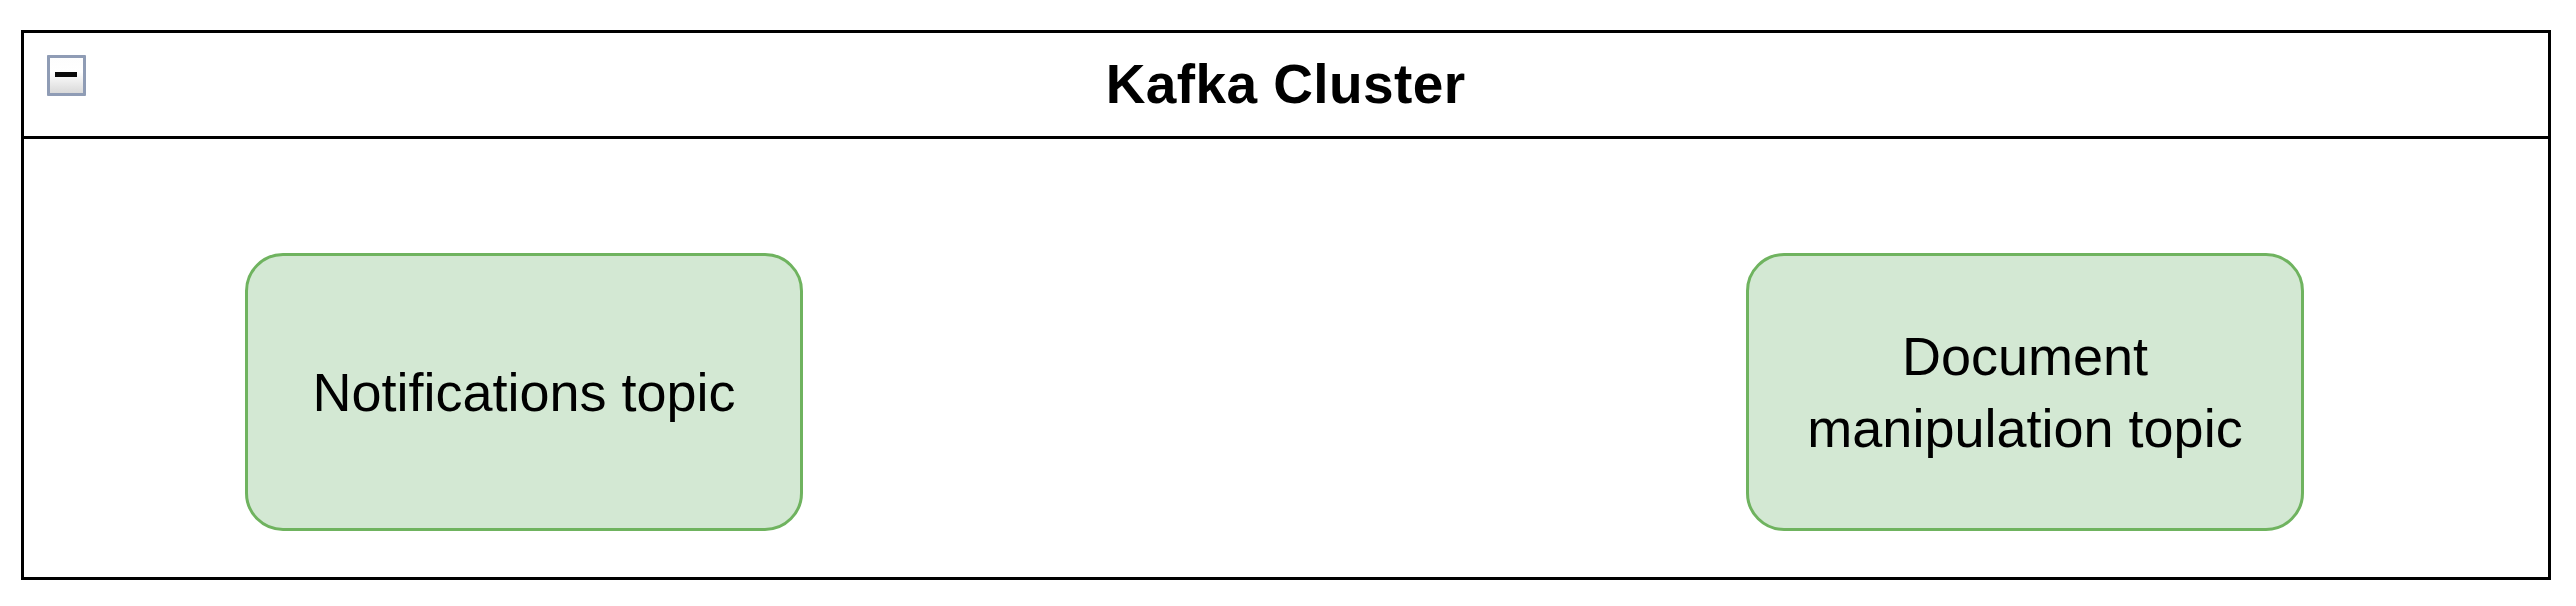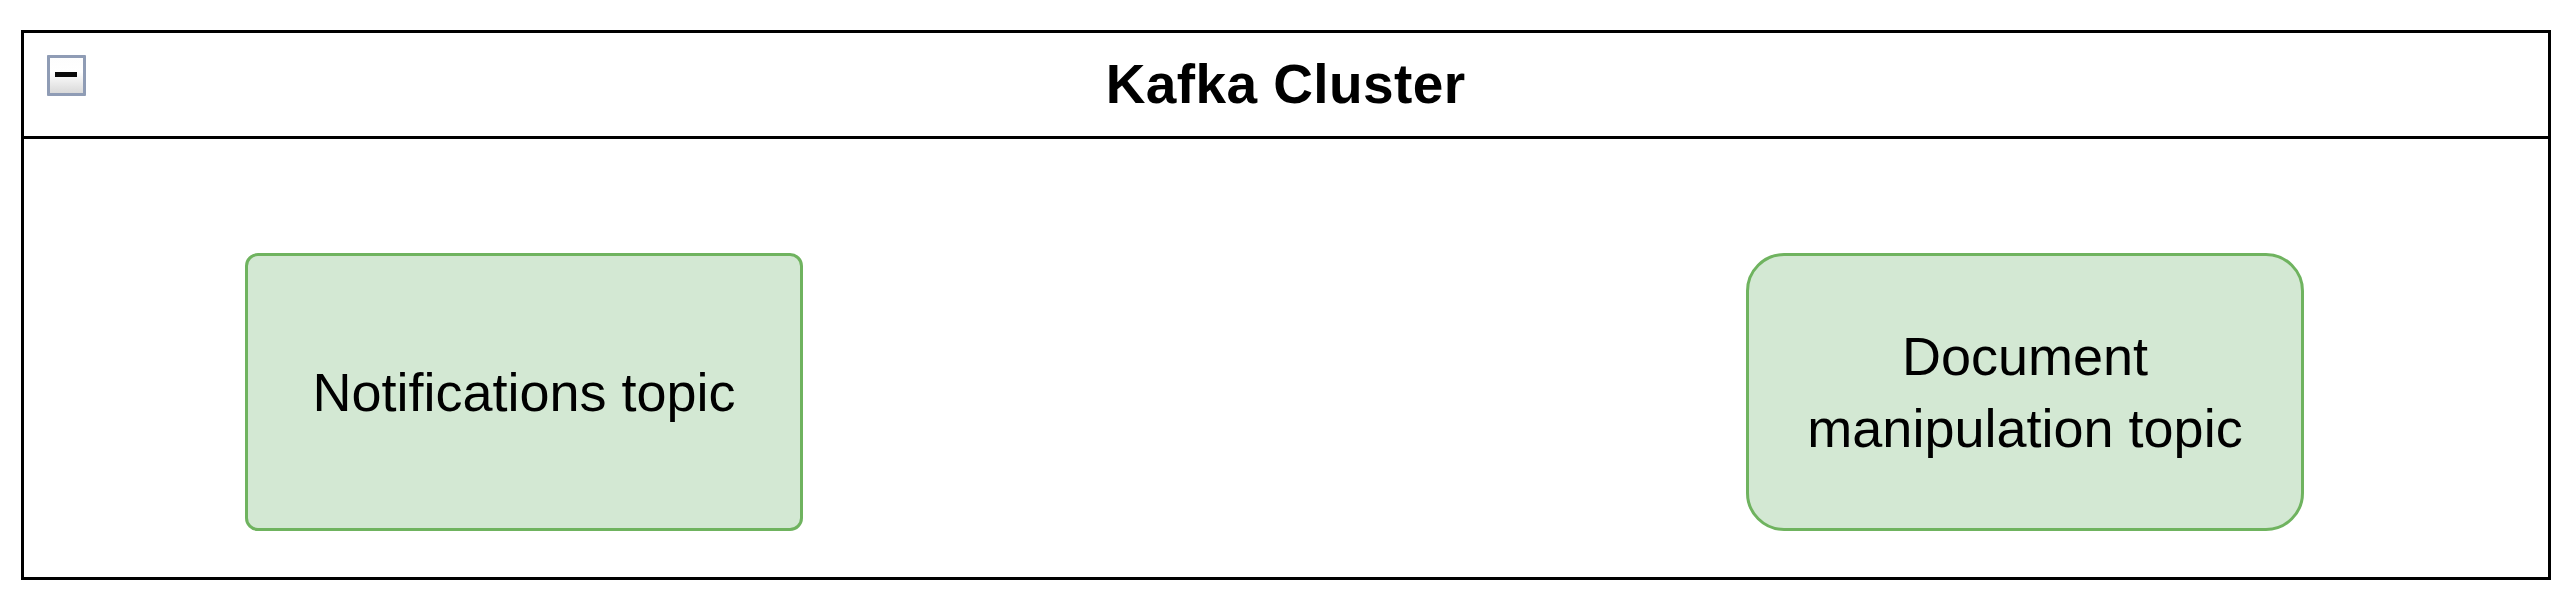--- a/index.html
+++ b/index.html
@@ -84,21 +84,21 @@
     justify-content: center;
     cursor: pointer;
   }
   .topic-label {
     font-size: 54px;
     line-height: 72px;
     color: #000000;
     text-align: center;
     padding: 0 12.5px;
   }
-  .topic-node.pos-1 { left: 245px; border-radius: 13px; }
+  .topic-node.pos-1 { left: 245px; }
   .topic-node.pos-2 { left: 992px; }
   .topic-node.pos-3 { left: 1746px; }
 </style>
 </head>
 <body>
 
 <div class="stage">
 
   <div class="cluster-container">
 

